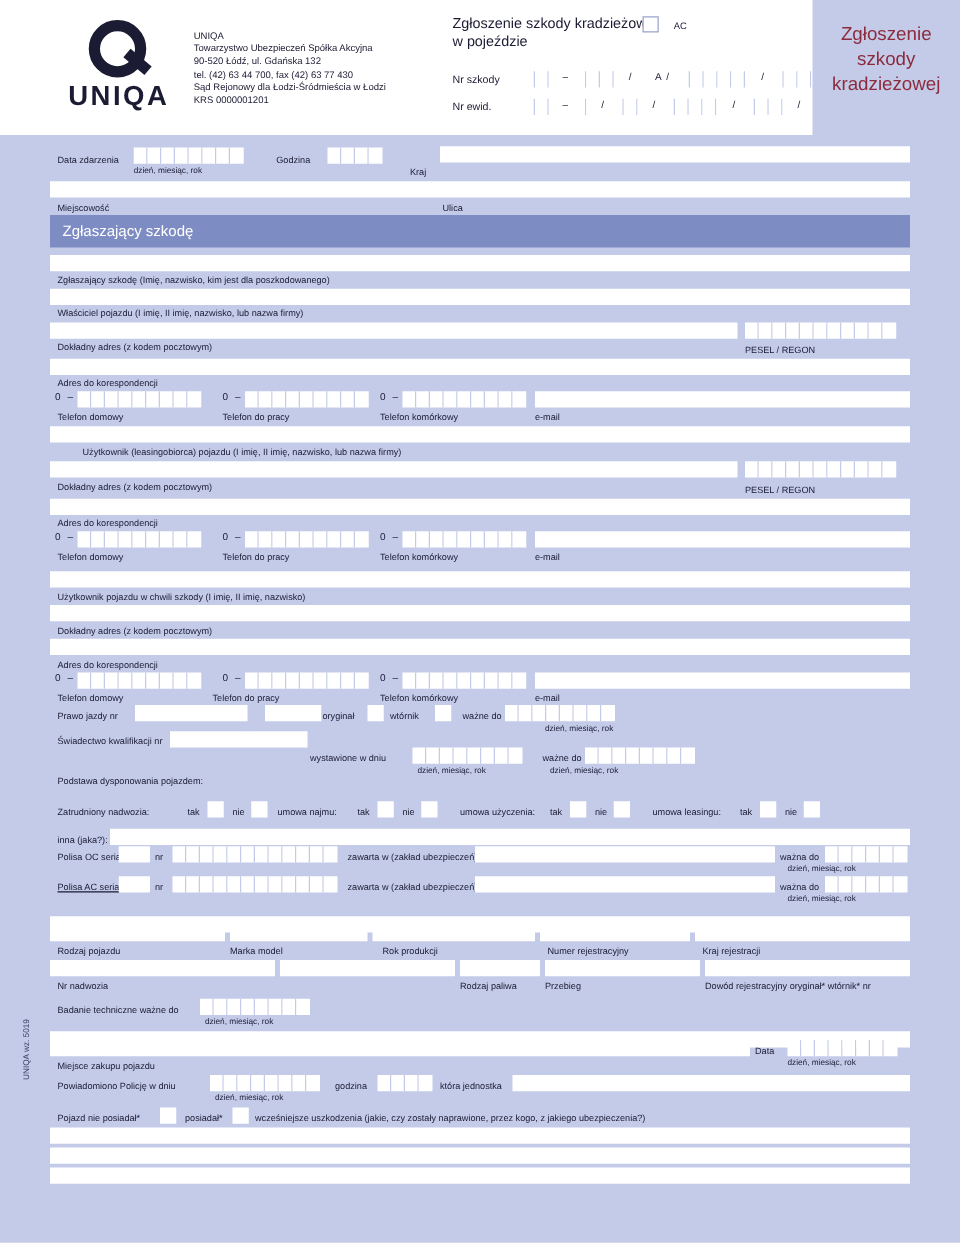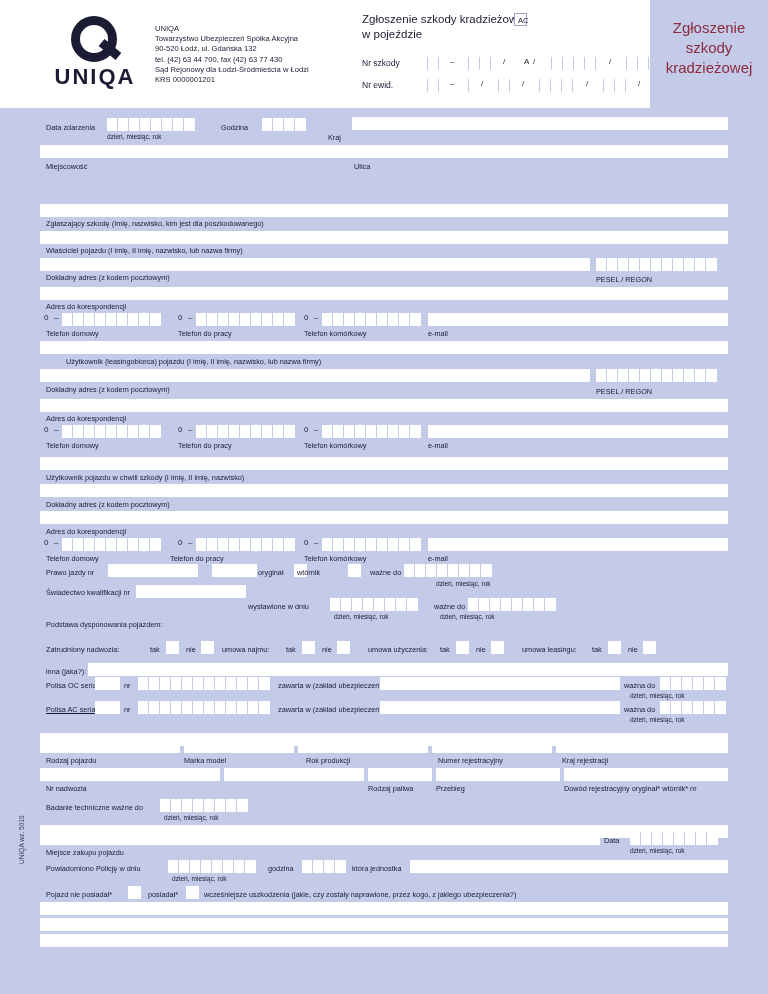--- a/index.html
+++ b/index.html
@@ -33,21 +33,21 @@
     background:#1b1b33; transform:rotate(40deg);
   }
   .logo-text {
     text-align:center; font-size:22px; font-weight:bold; letter-spacing:2px;
     color:#1b1b33; margin-top:2px; font-family:"Liberation Sans", sans-serif;
   }
   .company { position:absolute; left:155px; top:24px; font-size:7.6px; line-height:10.2px; color:#1b1b33; }
   .title-block { position:absolute; left:362px; top:12px; width:300px; }
   .title-main { font-size:11.5px; line-height:15px; color:#1b1b33; }
   .ac-box { position:absolute; left:514px; top:13px; width:13px; height:13px; border:1px solid #9aa4cc; background:#fff; }
-  .ac-label { position:absolute; left:518px; top:16px; font-size:7.5px; }
+  .ac-label { position:absolute; left:539px; top:16px; font-size:7.5px; }
   .nr-row { position:absolute; font-size:8.5px; color:#1b1b33; }
   .right-title {
     position:absolute; left:650px; top:0; width:118px; height:108px;
     background:#c3cbe8; color:#8c2b3e; font-size:15px; line-height:20px;
     text-align:center; padding-top:18px;
   }
   
   .fld {
     position:absolute; background:#ffffff; border:0;
     height:13px;
@@ -208,20 +208,21 @@
       <div class="c"></div>
       <div class="c"></div>
   </div>
   <div class="fld" style="left:352px; top:117px; width:376px;"></div>
   <div class="lbl" style="left:328px; top:133px;">Kraj</div>
 
   <div class="fld" style="left:40px; top:145px; width:688px;"></div>
   <div class="lbl" style="left:46px; top:162px;">Miejscowość</div>
   <div class="lbl" style="left:354px; top:162px;">Ulica</div>
 
+  <div class="band" style="top:172px;">Zgłaszający szkodę</div>
 
   <div class="fld" style="left:40px; top:204px; width:688px;"></div>
   <div class="lbl" style="left:46px; top:219px;">Zgłaszający szkodę (Imię, nazwisko, kim jest dla poszkodowanego)</div>
 
   <div class="fld" style="left:40px; top:231px; width:688px;"></div>
   <div class="lbl" style="left:46px; top:246px;">Właściciel pojazdu (I imię, II imię, nazwisko, lub nazwa firmy)</div>
 
   <div class="fld" style="left:40px; top:258px; width:550px;"></div>
   <div class="combs" style="left:596px; top:258px;">
     <div class="c"></div>
@@ -408,21 +409,21 @@
   <div class="lbl" style="left:170px; top:554px;">Telefon do pracy</div>
   <div class="lbl" style="left:304px; top:554px;">Telefon komórkowy</div>
   <div class="lbl" style="left:428px; top:554px;">e-mail</div>
 
   <div class="lbl" style="left:46px; top:568px;">Prawo jazdy nr</div>
   <div class="fld" style="left:108px; top:564px; width:90px;"></div>
   <div class="lbl" style="left:196px; top:583px;">Kat.</div>
   <div class="fld" style="left:212px; top:564px; width:45px;"></div>
   <div class="lbl" style="left:258px; top:568px;">oryginał</div>
   <div class="chk" style="left:294px; top:564px;"></div>
-  <div class="lbl" style="left:297px; top:568px;">wtórnik</div>
+  <div class="lbl" style="left:312px; top:568px;">wtórnik</div>
   <div class="chk" style="left:348px; top:564px;"></div>
   <div class="lbl" style="left:370px; top:568px;">ważne do</div>
   <div class="combs" style="left:404px; top:564px;">
     <div class="c"></div>
       <div class="c"></div>
       <div class="c"></div>
       <div class="c"></div>
       <div class="c"></div>
       <div class="c"></div>
       <div class="c"></div>

